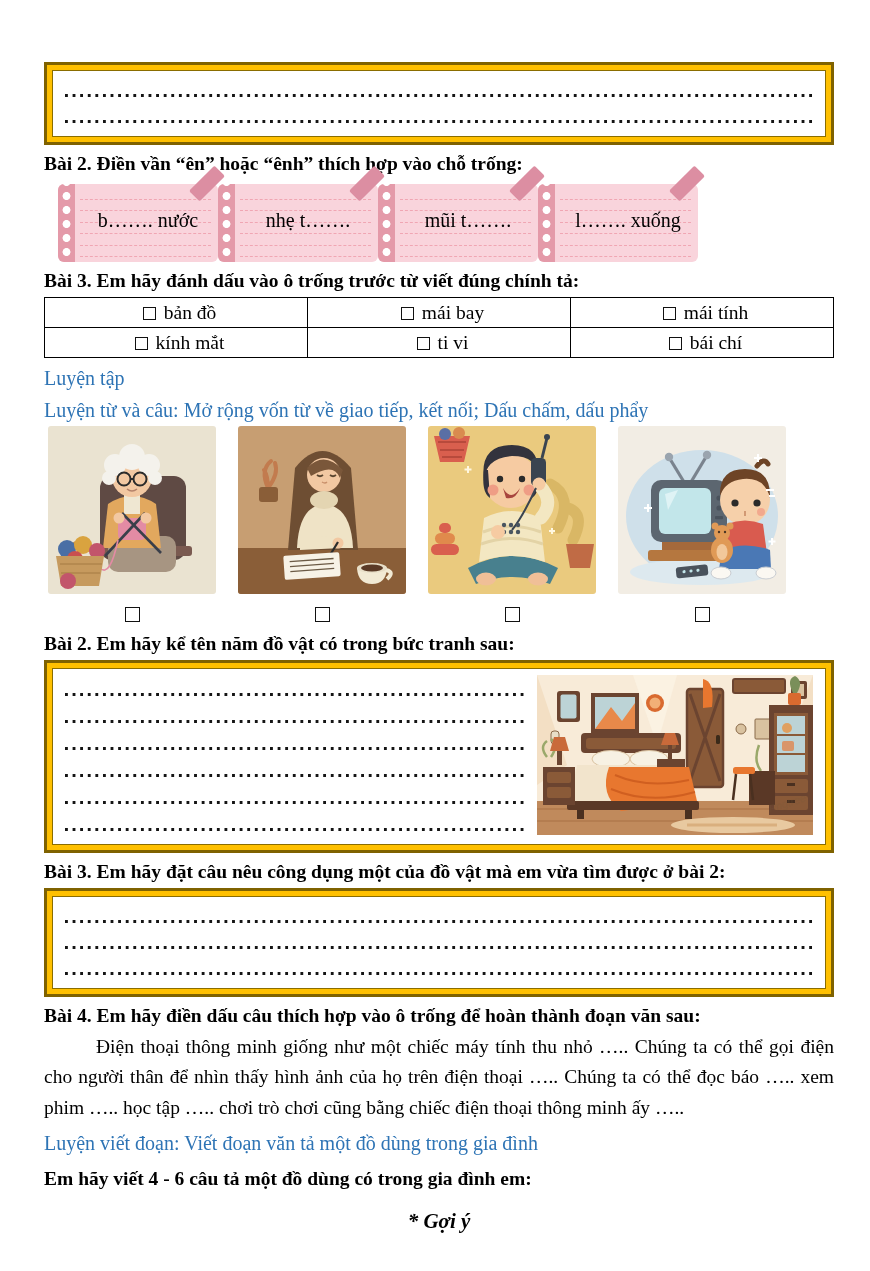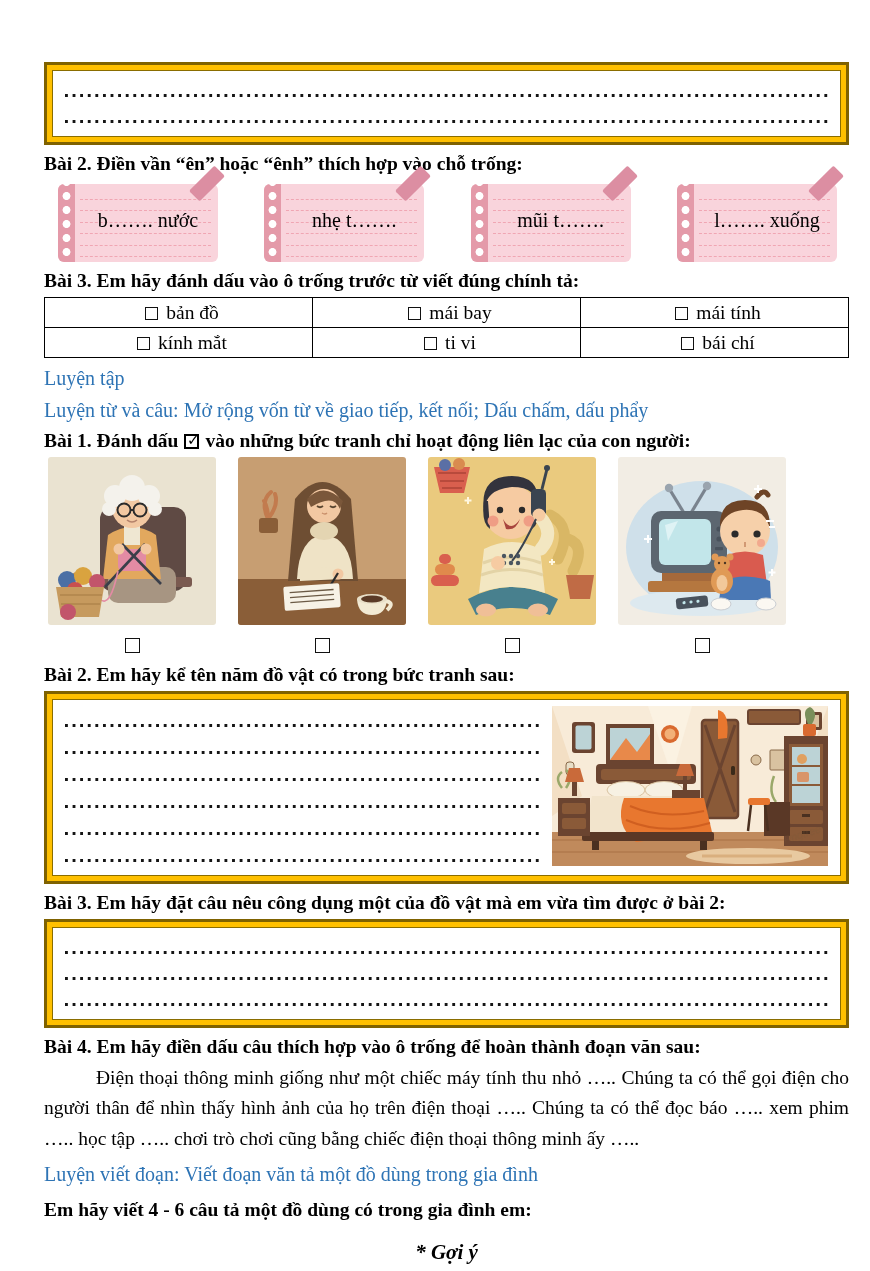--- a/index.html
+++ b/index.html
@@ -1,34 +1,34 @@
 <!DOCTYPE html>
 <html><head>
 <meta charset="utf-8">
 <style>
   * { box-sizing: border-box; }
   html,body { margin:0; padding:0; background:#fff; }
   .page {
     width:870px; height:1271px; margin:0 auto; background:#fff;
     font-family:"Liberation Serif", serif; color:#000;
-    padding:62px 21px 0 44px; overflow:hidden; position:relative;
+    padding:62px 36px 0 44px; overflow:hidden; position:relative;
   }
   
   .answer-box { border:3px solid #7F6200; background:#FFC000; padding:5px; }
   .answer-box-inner { background:#fff; border:1px solid #8a6d00; padding:4px 12px 9px 12px; }
   .dotline {
     height:26px;
     background-image:repeating-linear-gradient(to right,#141414 0,#141414 2.6px,transparent 2.6px,transparent 7.6px);
     background-repeat:repeat-x; background-position:left bottom 4px; background-size:7.6px 2.6px;
   }
   
   .h-bold { font-weight:bold; font-size:19.5px; margin:8px 0 5px 0; }
   .h-blue { color:#2E74B5; font-weight:normal; font-size:20px; margin:9px 0 3px 0; }
   
-  .cards { display:flex; justify-content:space-between; margin:9px 0 4px 0; padding:0 12px 0 14px;gap:10px; }
+  .cards { display:flex; margin:9px 0 4px 0; padding:0 12px 0 14px; }
   .card { position:relative; width:160px; height:78px; background:#F9D4DC; border-radius:6px; }
   .card-strip {
     position:absolute; left:0; top:0; bottom:0; width:17px; background:#E49AA9;
     border-radius:6px 0 0 6px;
     background-image:radial-gradient(circle at 8.5px 7px,#fff 3.6px,rgba(255,255,255,0) 4.3px);
     background-size:17px 14px; background-repeat:repeat-y; background-position:0 5px;
   }
   .card-lines { position:absolute; left:22px; right:7px; top:4px; }
   .card-lines .dash { height:11.5px; border-bottom:1.6px dashed #F0A6B3; }
   .card-tape {
@@ -147,23 +147,20 @@
       <td><span class="cb"></span><span>kính mắt</span></td>
       <td><span class="cb"></span><span>ti vi</span></td>
       <td><span class="cb"></span><span>bái chí</span></td>
     </tr>
   </tbody>
     </table>
 
   <div class="h-blue">Luyện tập</div>
   <div class="h-blue">Luyện từ và câu: Mở rộng vốn từ về giao tiếp, kết nối; Dấu chấm, dấu phẩy</div>
 
-  <div class="h-bold">
-    <span>Bài 1. Đánh dấu</span><span class="cb-checked"></span><span>vào những bức tranh chỉ hoạt động liên lạc của con người:</span>
-  </div>
 
   <div class="pics">
 
     <div class="pic">
       <svg viewBox="0 0 168 168">
         <rect width="168" height="168" fill="#EAE3D1"></rect>
         <rect x="52" y="50" width="86" height="84" rx="12" fill="#5F4A44"></rect>
         <rect x="46" y="120" width="98" height="10" rx="3" fill="#7A5A50"></rect>
         <rect x="60" y="110" width="68" height="36" rx="10" fill="#A79582"></rect>
         <path d="M60 78 Q84 62 108 78 L113 122 L55 122 Z" fill="#E2A85E"></path>

